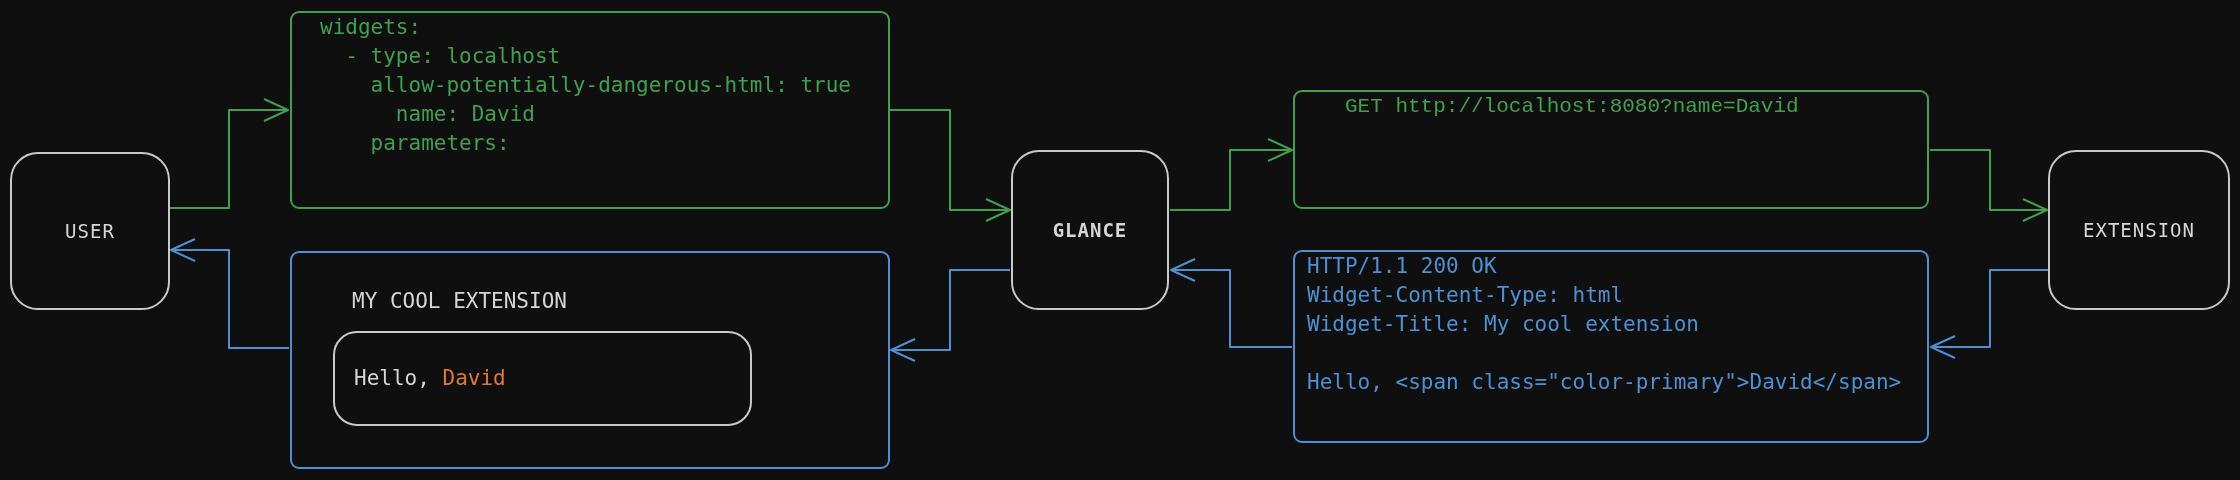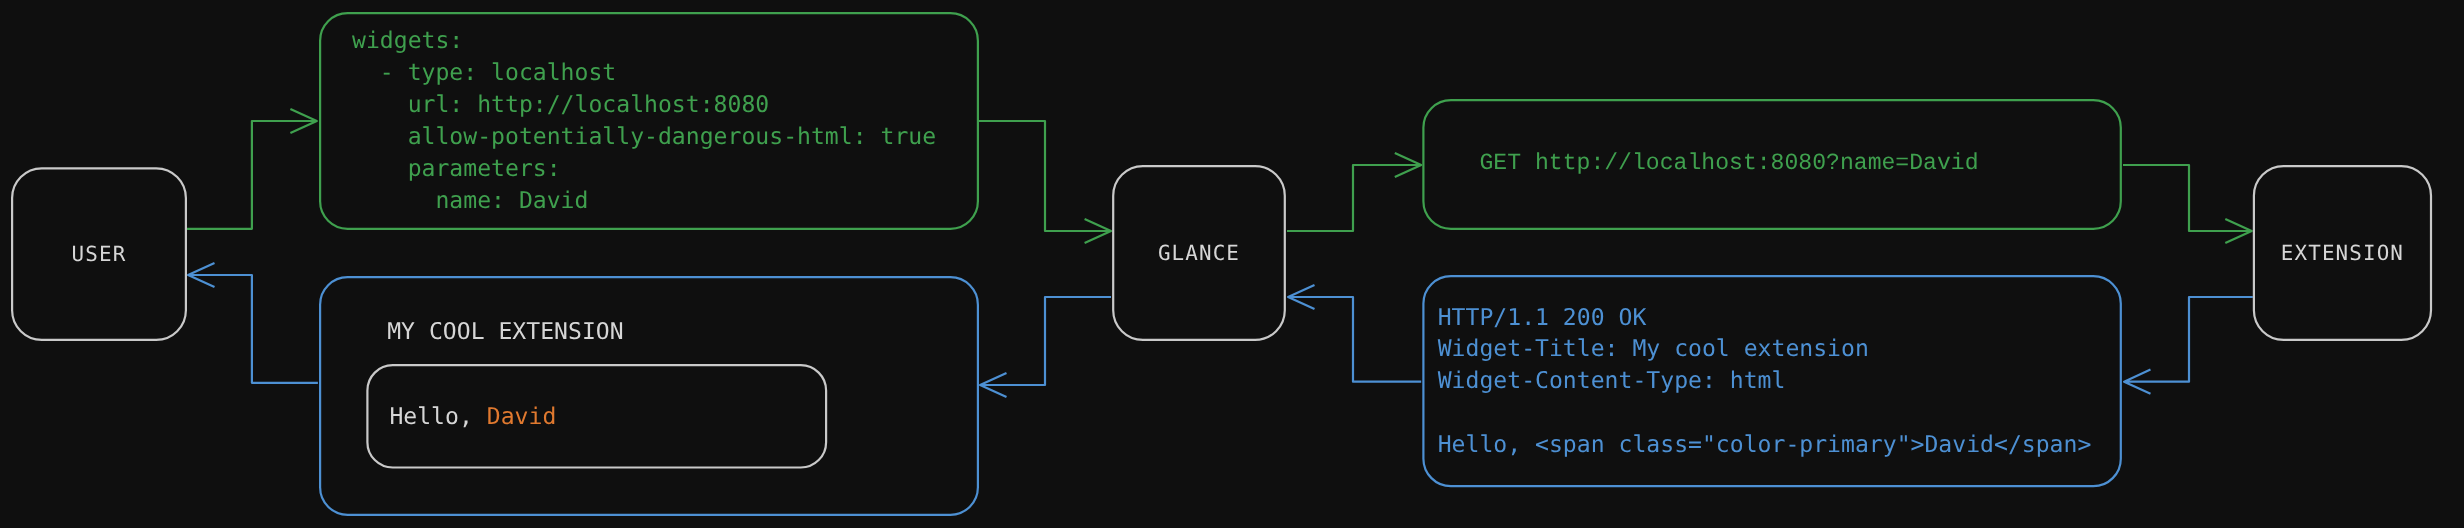--- a/index.html
+++ b/index.html
@@ -33,24 +33,24 @@
     align-items: center;
     justify-content: center;
     color: var(--c-text);
     font-size: 19px;
     letter-spacing: 1px;
     background: var(--c-background);
   }
   .panel {
     position: absolute;
     border: 2px solid;
-    border-radius: 26px;
+    border-radius: 9px;
     display: flex;
     flex-direction: column;
-    justify-content: center;
+    justify-content: flex-start;
     background: var(--c-background);
   }
   .panel.green { border-color: var(--c-request_flow); color: var(--c-request_flow); }
   .panel.blue  { border-color: var(--c-response_flow); color: var(--c-response_flow); }
 
   .code-line {
     font-size: 21px;
     line-height: 29px;
     min-height: 29px;
     white-space: pre;
@@ -83,22 +83,22 @@
     padding-left: 19px;
     font-size: 21px;
     line-height: 29px;
     color: var(--c-text);
     white-space: pre;
   }
   .greeting .name { color: var(--c-accent); }
 
   
   #box-user      { left: 10px;   top: 152px; width: 160px; height: 158px; }
-  #box-glance    { left: 1011px; top: 150px; width: 158px; height: 160px; }
-  #box-extension { left: 2048px; top: 150px; width: 163px; height: 160px; }
+  #box-glance    { left: 1011px; top: 150px; width: 158px; height: 160px; font-weight: bold; }
+  #box-extension { left: 2048px; top: 150px; width: 182px; height: 160px; }
   #box-config    { left: 290px;  top: 11px;  width: 600px; height: 198px; }
   #box-request   { left: 1293px; top: 90px;  width: 636px; height: 119px; font-family: Liberation Mono, monospace; }
   #box-response  { left: 1293px; top: 250px; width: 636px; height: 193px; padding-left: 12px; }
   #box-widget    { left: 290px;  top: 251px; width: 600px; height: 218px; }
 </style>
 </head>
 <body>
 
 <div class="canvas">
 
@@ -113,42 +113,41 @@
     <path class="flow-response" d="M289 348 H229 V250 H171 M195 239 L171 250 L195 261"></path>
   </svg>
 
   <div class="node" id="box-user">
     <span>USER</span>
   </div>
 
   <div class="panel green pad-30" id="box-config">
     <div class="code-line">widgets:</div>
     <div class="code-line">  - type: localhost</div>
-    <div class="code-line">    url: http://localhost:8080</div>
     <div class="code-line">    allow-potentially-dangerous-html: true</div>
+    <div class="code-line">      name: David</div>
     <div class="code-line">    parameters:</div>
-    <div class="code-line">      name: David</div>
   </div>
 
   <div class="node" id="box-glance">
     <span>GLANCE</span>
   </div>
 
   <div class="panel green pad-50" id="box-request">
     <div class="code-line">GET http://localhost:8080?name=David</div>
   </div>
 
   <div class="node" id="box-extension">
     <span>EXTENSION</span>
   </div>
 
   <div class="panel blue pad-50" id="box-response">
     <div class="code-line">HTTP/1.1 200 OK</div>
+    <div class="code-line">Widget-Content-Type: html</div>
     <div class="code-line">Widget-Title: My cool extension</div>
-    <div class="code-line">Widget-Content-Type: html</div>
     <div class="code-line"></div>
     <div class="code-line">Hello, &lt;span class="color-primary"&gt;David&lt;/span&gt;</div>
   </div>
 
   <div class="panel blue" id="box-widget">
     <div class="widget-title">MY COOL EXTENSION</div>
     <div class="widget-inner">
       <div class="greeting"><span>Hello, </span><span class="name">David</span></div>
     </div>
   </div>

